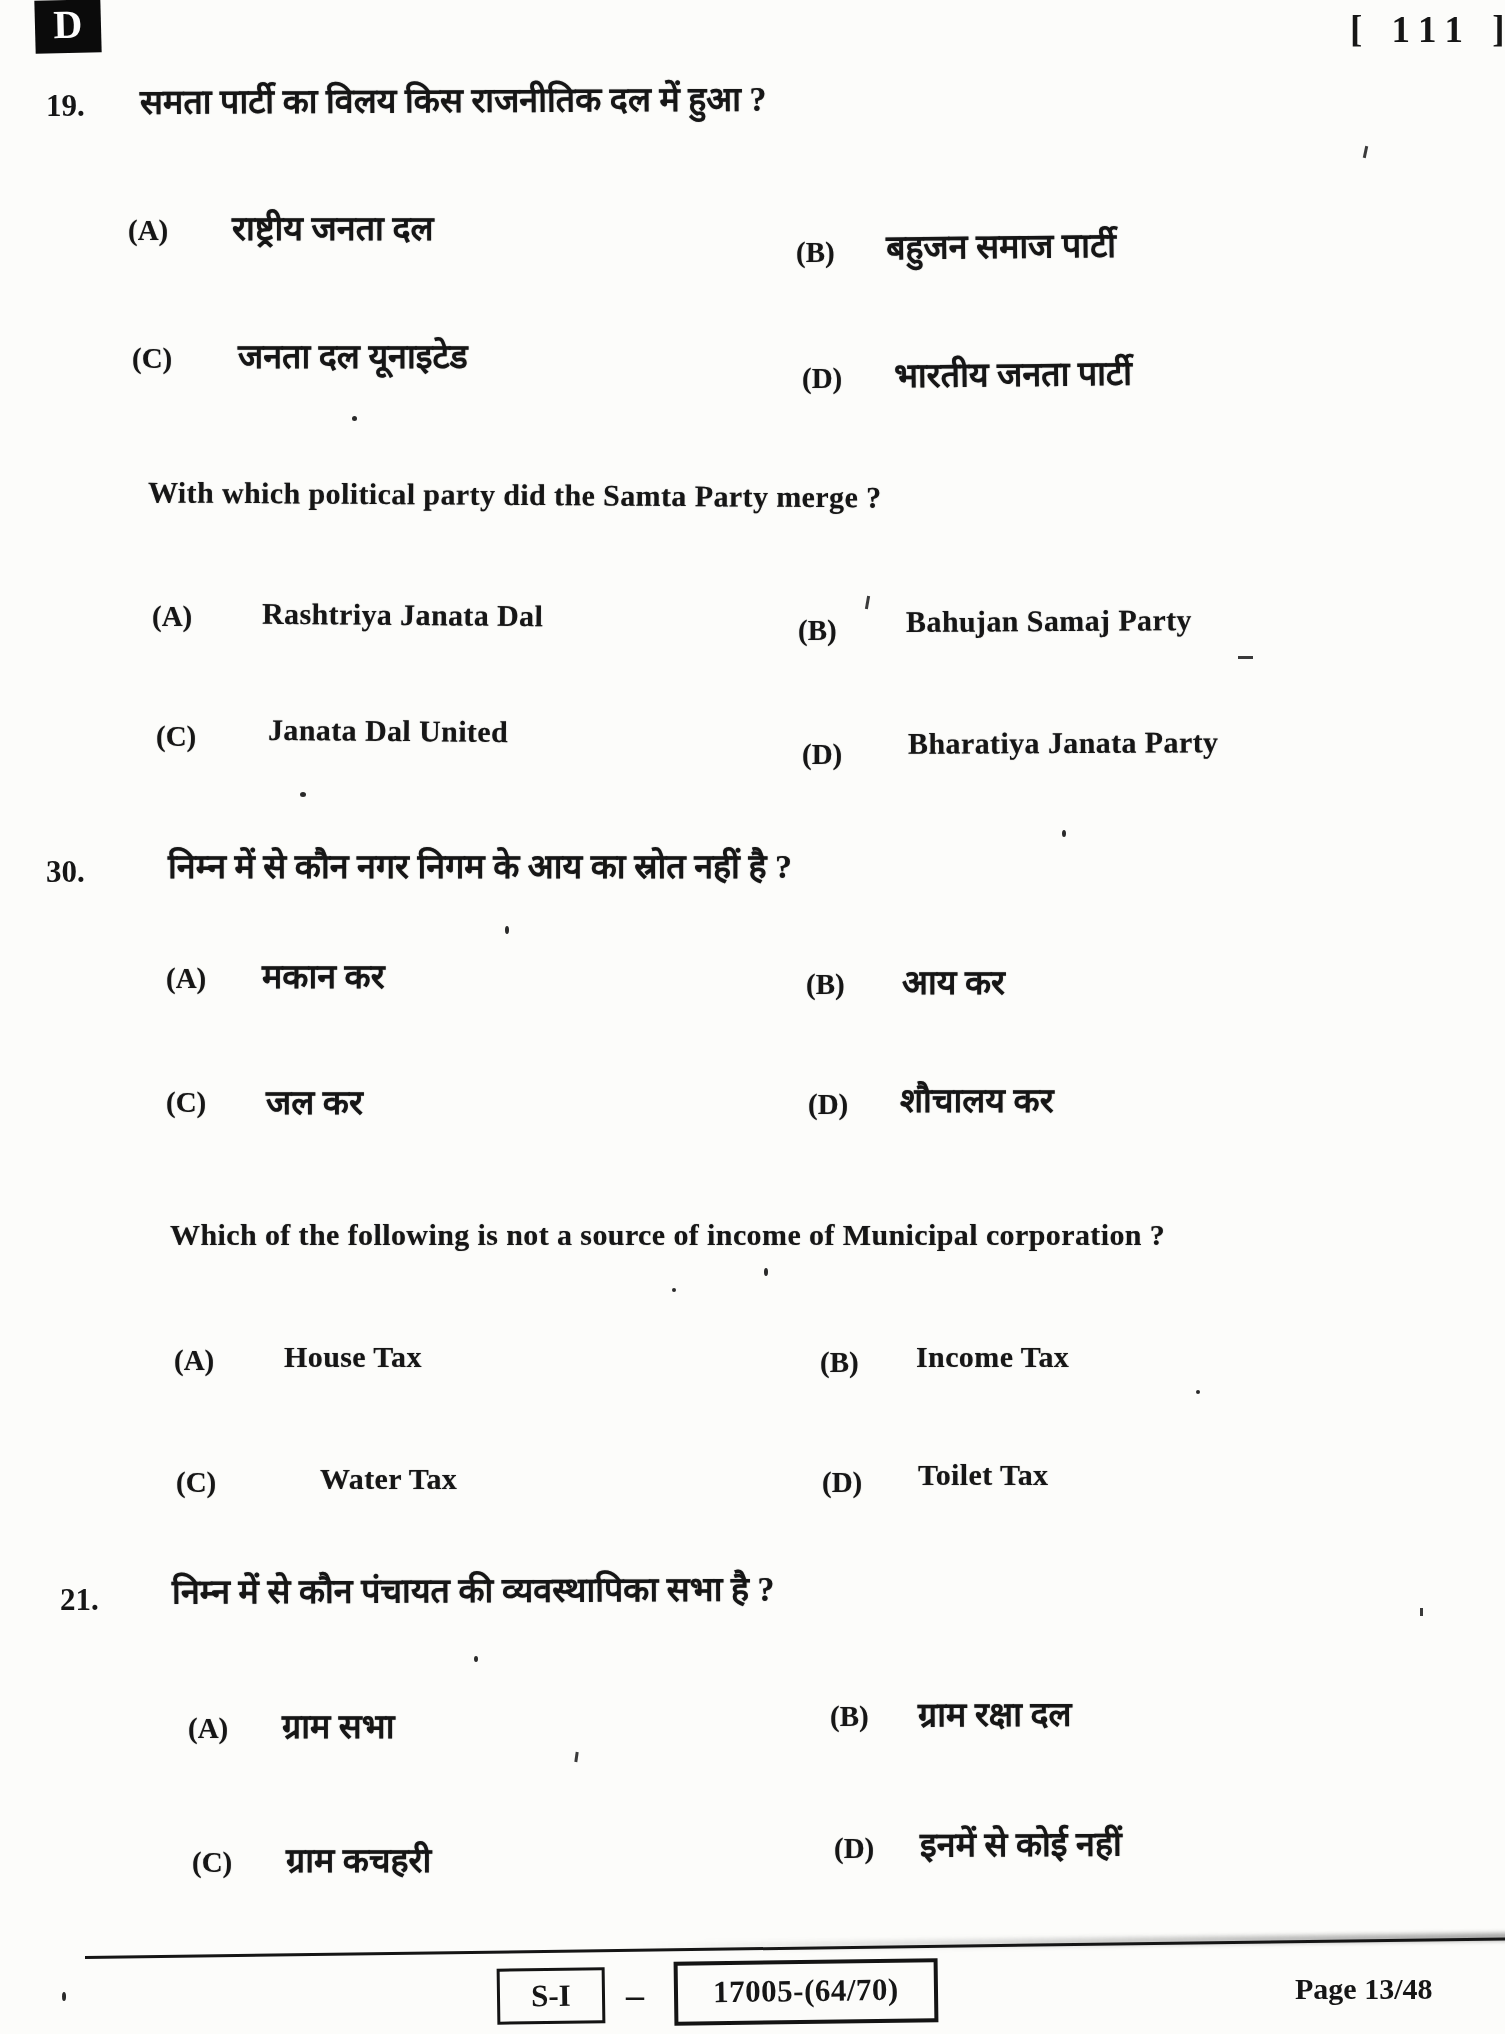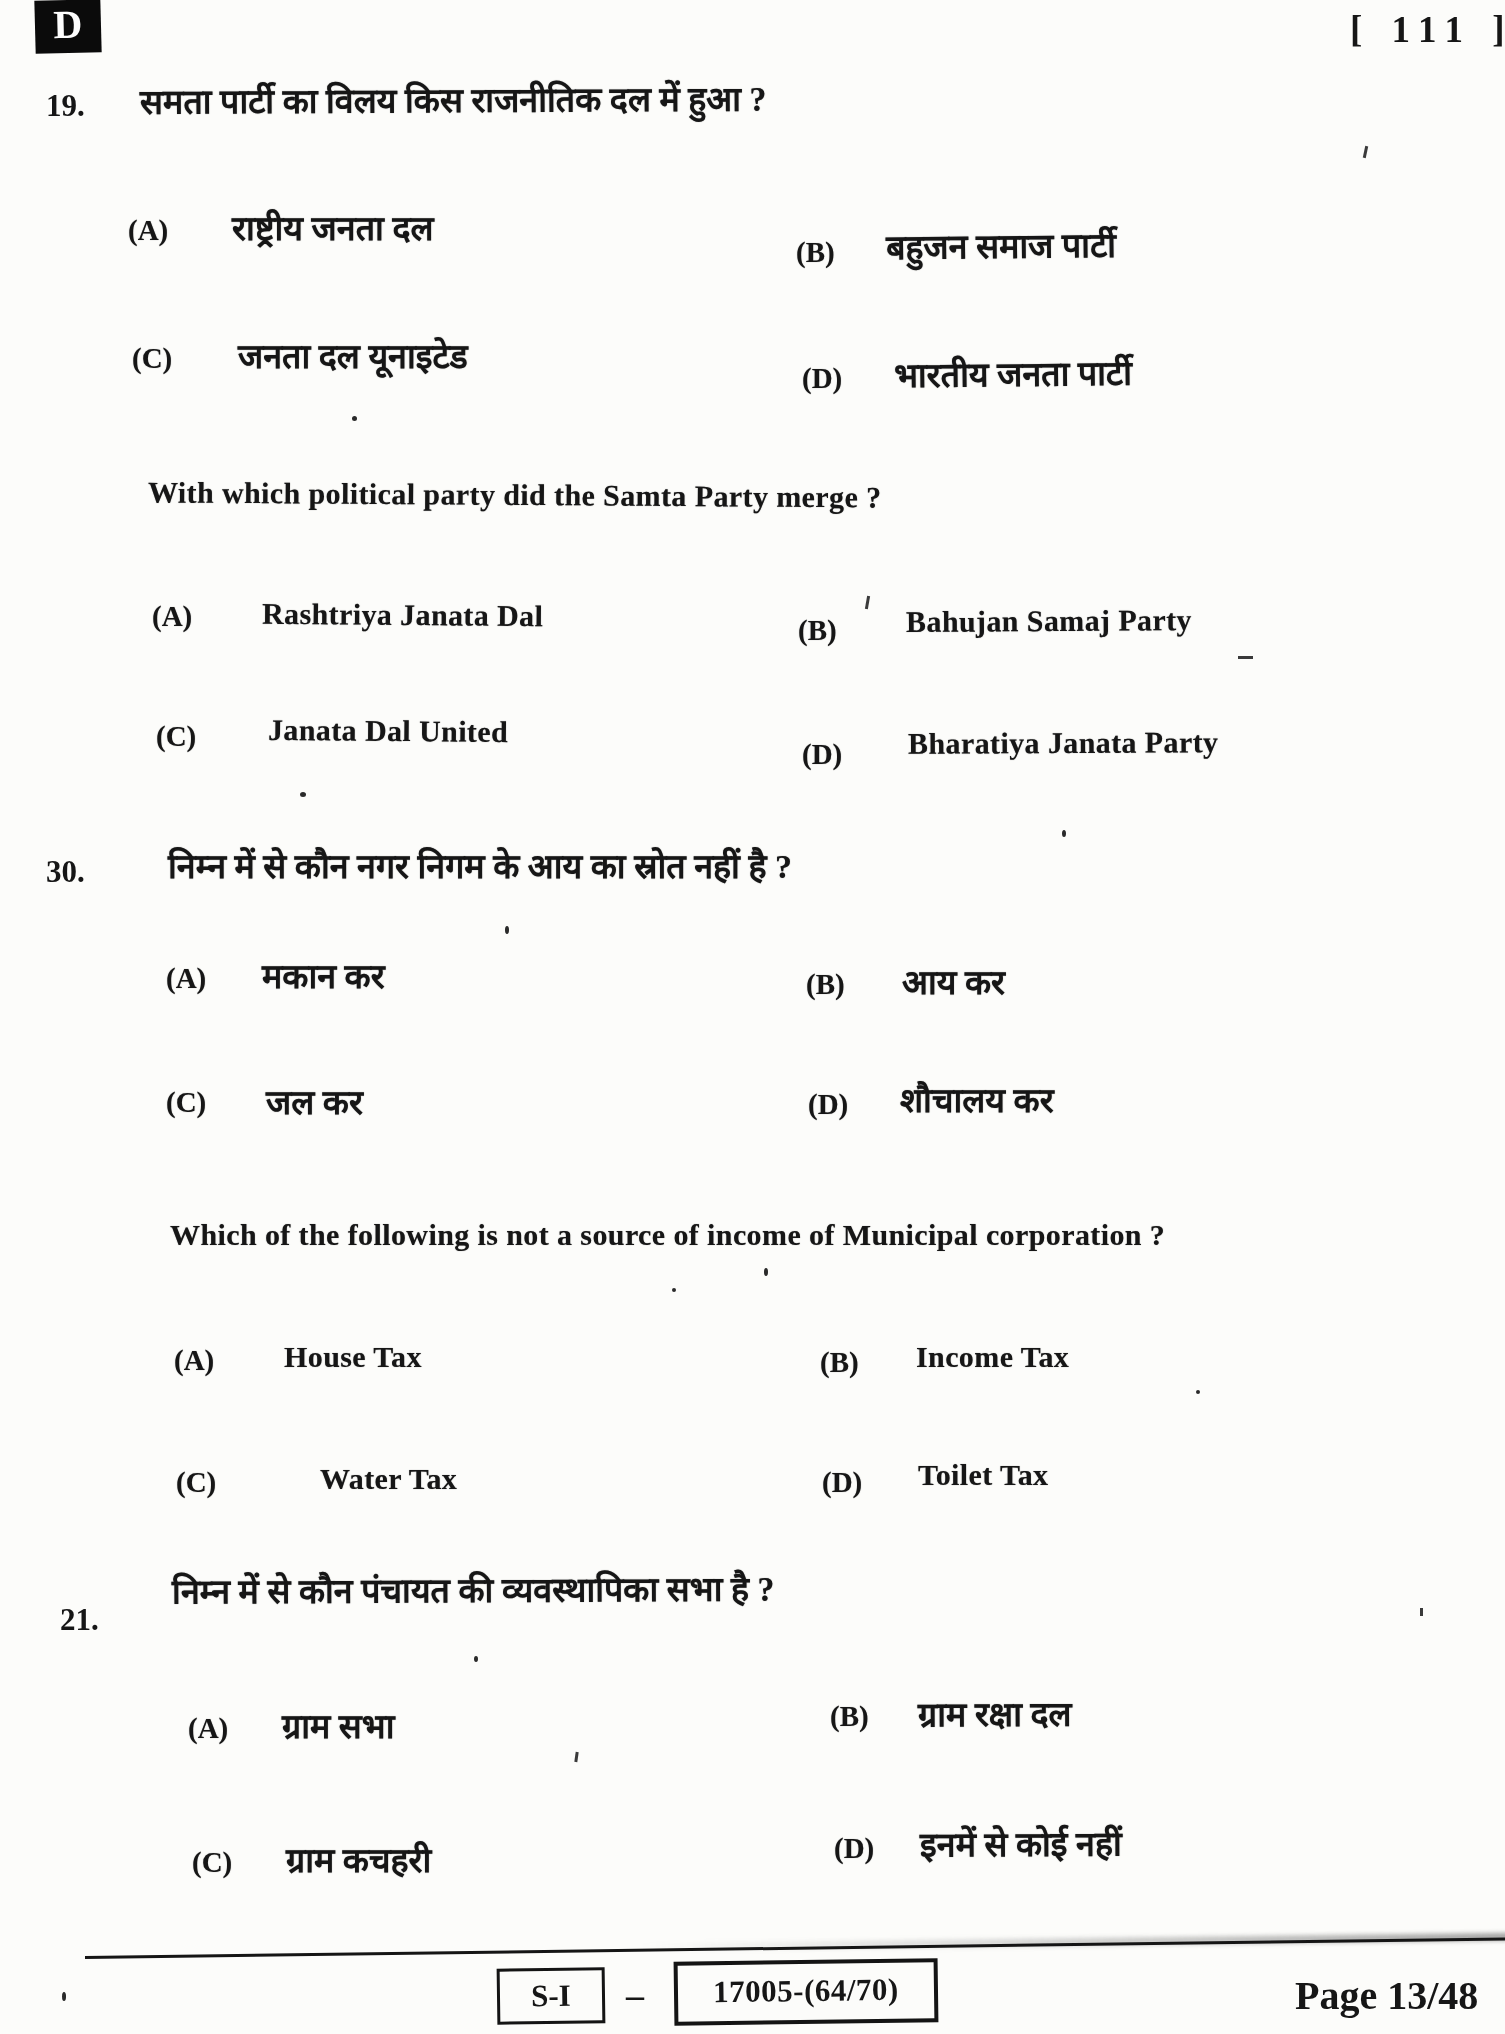--- a/index.html
+++ b/index.html
@@ -33,21 +33,21 @@
     background:linear-gradient(to right,rgba(0,0,0,0),rgba(95,95,95,.55));
     transform:rotate(-0.7deg);filter:blur(2px);
   }
   .fbox{
     position:absolute;border:3px solid #141414;text-align:center;
     transform:rotate(-0.8deg);font-weight:700;
   }
   .fbox.si{left:497px;top:1968px;width:102px;height:50px;font-size:31px;line-height:50px;}
   .fbox.code{left:674px;top:1960px;width:256px;height:56px;border-width:4px;font-size:31px;line-height:54px;letter-spacing:.5px;}
   .fdash{left:626px;top:1974px;font-size:36px;font-weight:700;}
-  .fpage{left:1295px;top:1972px;font-size:40px;font-weight:700;text-align:center;}
+  .fpage{left:1295px;top:1972px;font-size:30px;font-weight:700;text-align:center;}
   .speck{position:absolute;background:#2a2a2a;border-radius:50%;}
   .tick{position:absolute;background:#3a3a3a;}
 </style>
 </head>
 <body>
 
 <div class="page">
 
   <div class="dbox">D</div>
   <div class="abs bracket">[ 111 ]</div>
@@ -95,21 +95,21 @@
   <div class="abs lbl" style="left:174px;top:1344px;">(A)</div>
   <div class="abs en" style="left:284px;top:1340px;">House Tax</div>
   <div class="abs lbl" style="left:820px;top:1346px;">(B)</div>
   <div class="abs en" style="left:916px;top:1340px;">Income Tax</div>
 
   <div class="abs lbl" style="left:176px;top:1466px;">(C)</div>
   <div class="abs en" style="left:288px;top:1462px;margin-left:32px;">Water Tax</div>
   <div class="abs lbl" style="left:822px;top:1466px;">(D)</div>
   <div class="abs en" style="left:918px;top:1458px;">Toilet Tax</div>
 
-  <div class="abs qnum" style="left:60px;top:1582px;margin-top:20px;">21.</div>
+  <div class="abs qnum" style="left:60px;top:1582px;">21.</div>
   <div class="abs hi" style="left:172px;top:1566px;transform:rotate(-0.3deg);">निम्न में से कौन पंचायत की व्यवस्थापिका सभा है ?</div>
 
   <div class="abs lbl" style="left:188px;top:1712px;">(A)</div>
   <div class="abs hi" style="left:282px;top:1702px;">ग्राम सभा</div>
   <div class="abs lbl" style="left:830px;top:1700px;">(B)</div>
   <div class="abs hi" style="left:918px;top:1690px;transform:rotate(-0.3deg);">ग्राम रक्षा दल</div>
 
   <div class="abs lbl" style="left:192px;top:1846px;">(C)</div>
   <div class="abs hi" style="left:286px;top:1836px;">ग्राम कचहरी</div>
   <div class="abs lbl" style="left:834px;top:1832px;">(D)</div>

